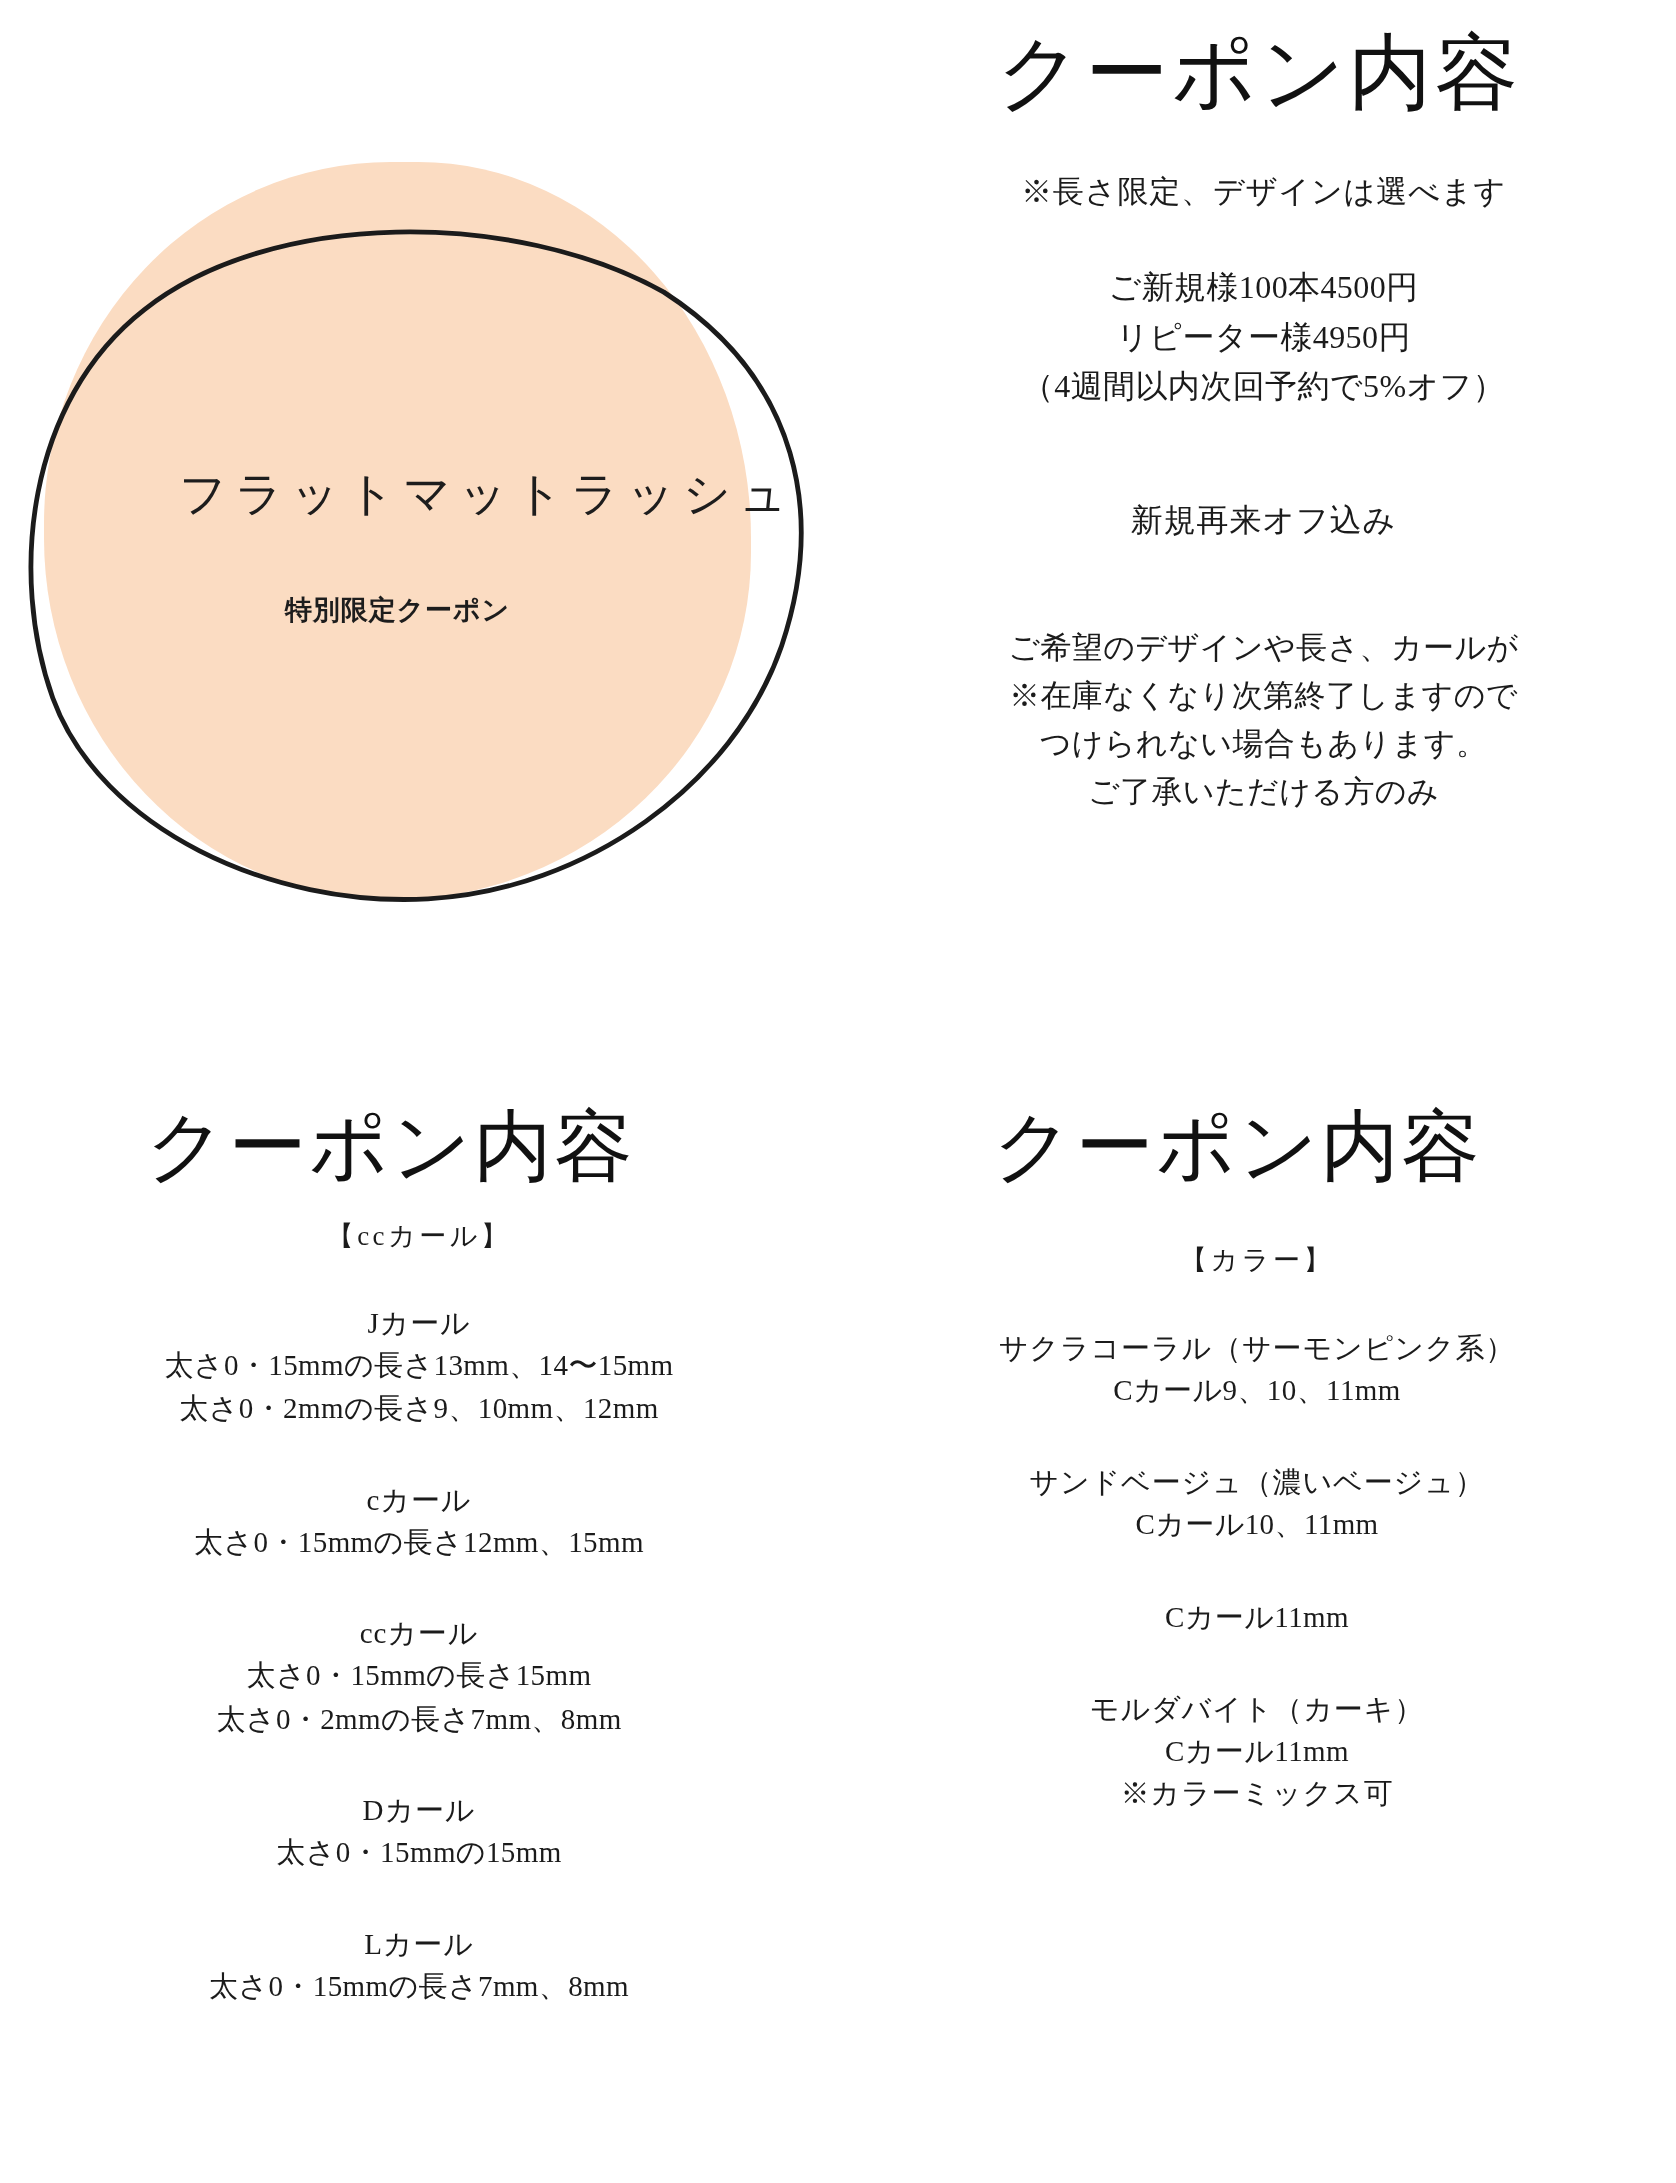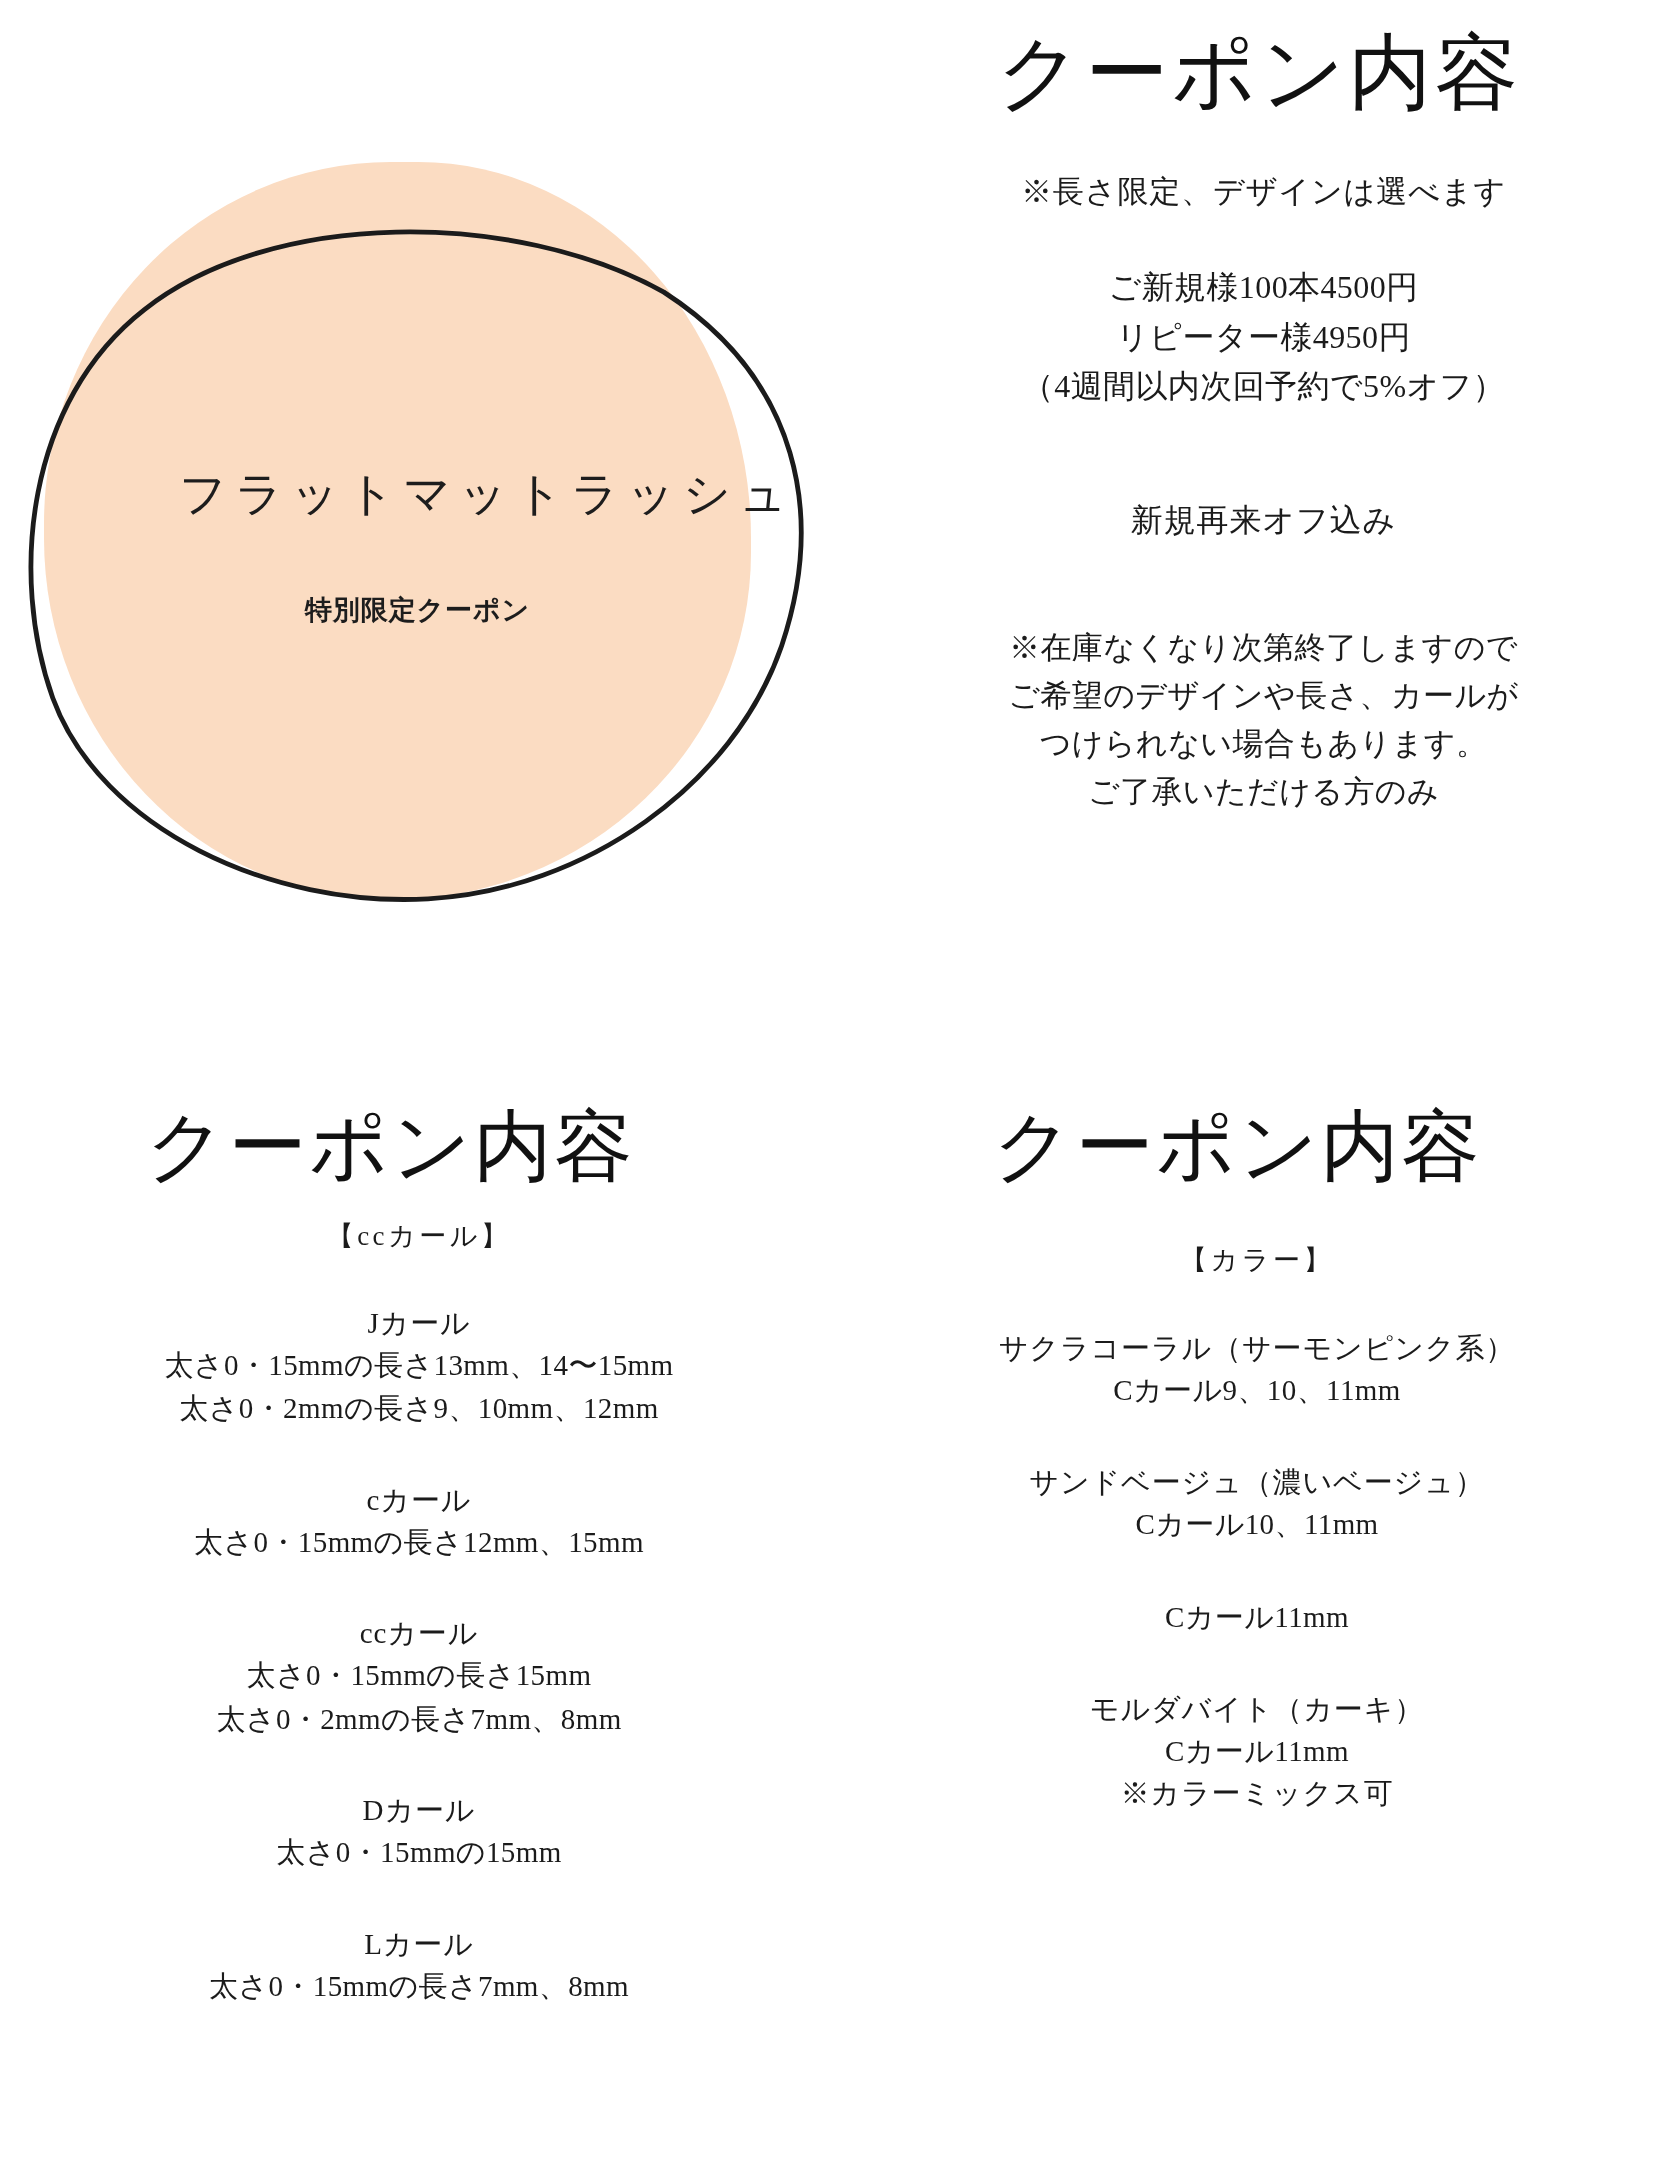--- a/index.html
+++ b/index.html
@@ -63,21 +63,20 @@
     position: absolute;
     left: 0;
     top: 592px;
     width: 795px;
     text-align: center;
     font-size: 27px;
     font-weight: bold;
     letter-spacing: 0.9px;
     color: #1d1d1d;
     font-family: "Liberation Sans", "DejaVu Sans", sans-serif;
-    padding-left: 20px;
   }
 
   .coupon-panel {
     position: relative;
     width: 825px;
     height: 1100px;
     padding-top: 26px;
     box-sizing: border-box;
     text-align: center;
   }
@@ -200,22 +199,22 @@
 
     <div class="price-block">
       <div>ご新規様100本4500円</div>
       <div>リピーター様4950円</div>
       <div>（4週間以内次回予約で5%オフ）</div>
     </div>
 
     <div class="offcome">新規再来オフ込み</div>
 
     <div class="caution-block">
+      <div>ご希望のデザインや長さ、カールが</div>
       <div>※在庫なくなり次第終了しますので</div>
-      <div>ご希望のデザインや長さ、カールが</div>
       <div>つけられない場合もあります。</div>
       <div>ご了承いただける方のみ</div>
     </div>
   </div>
 </div>
 
 <div class="bottom-section">
 
   <div class="col col-black">
     <div class="col-heading">クーポン内容</div>

